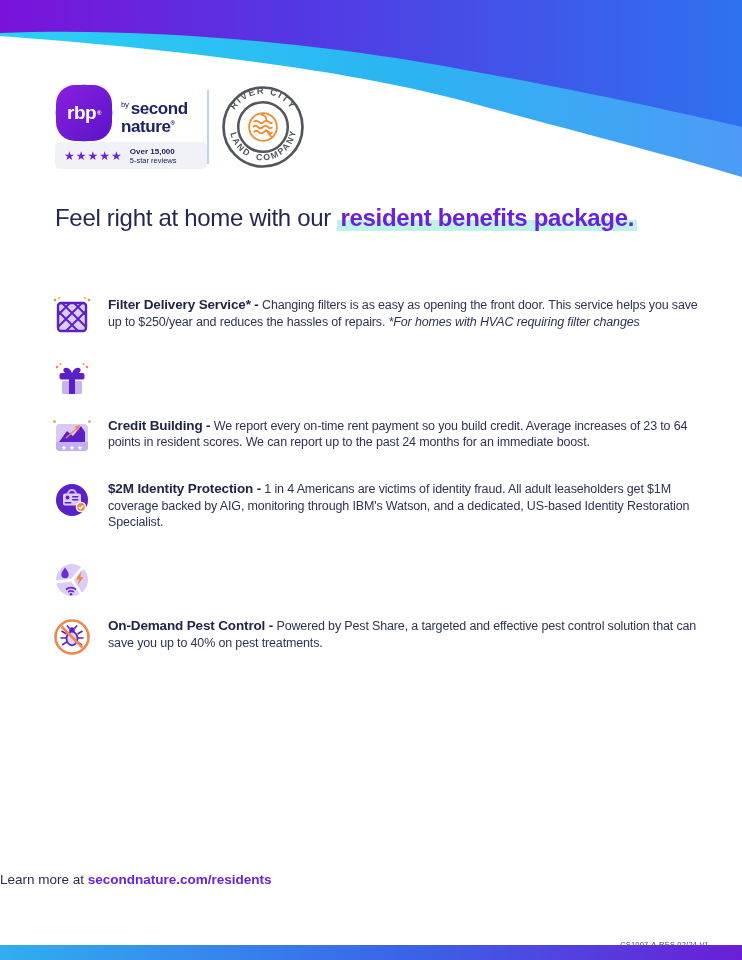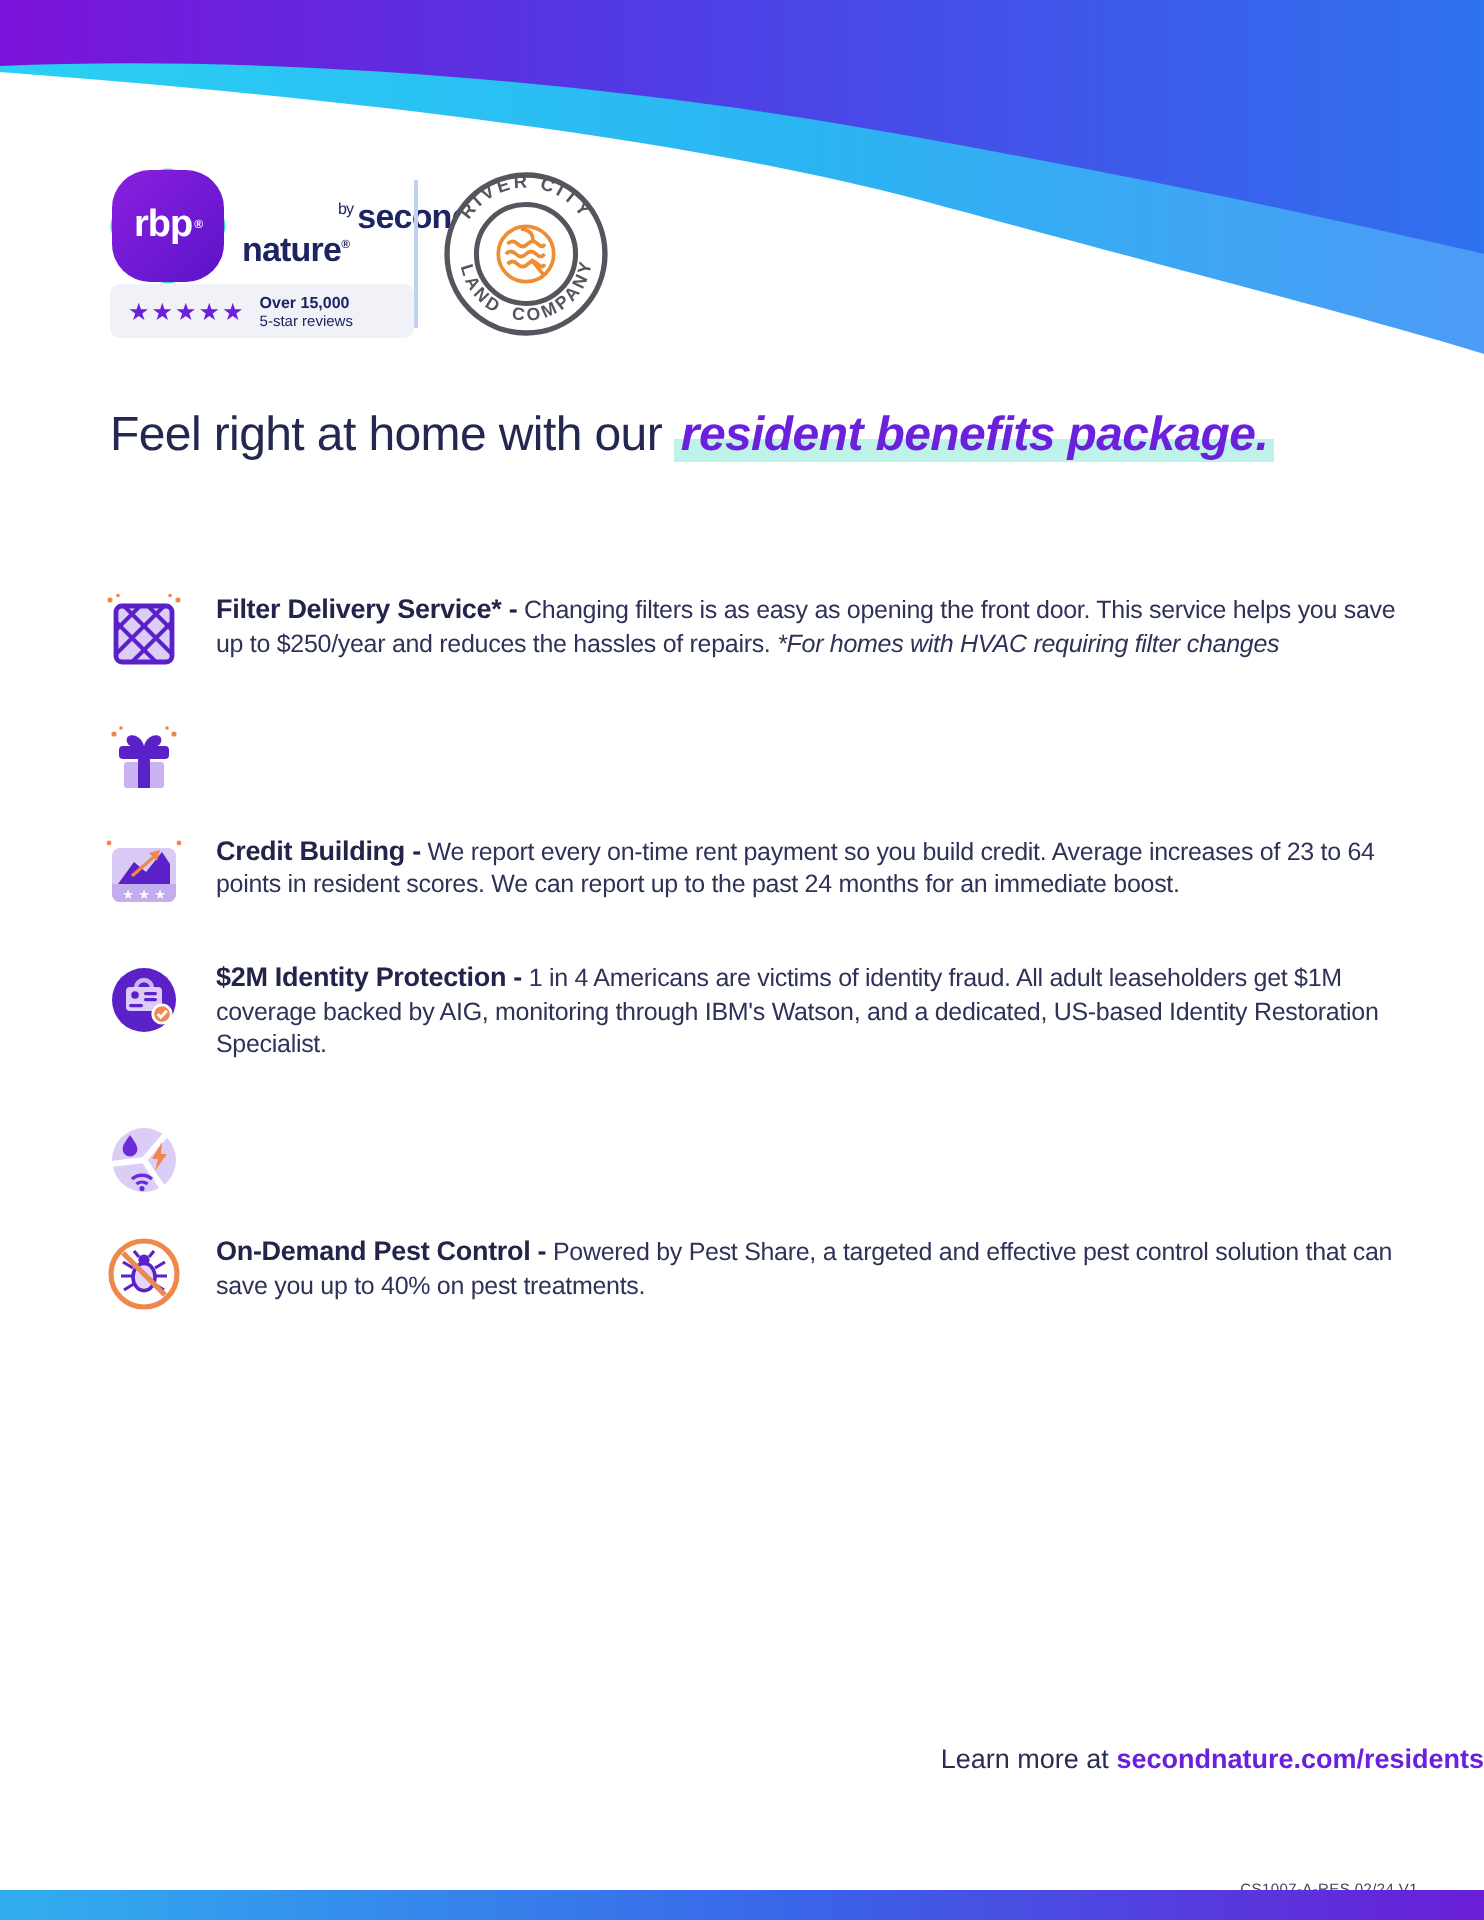--- a/index.html
+++ b/index.html
@@ -12,47 +12,47 @@
   
   .rbp-block{position:absolute;left:55px;top:84px;width:150px;height:84px;}
   .rbp-mark{position:absolute;left:0;top:0;width:58px;height:58px;}
   .rbp-teal{position:absolute;inset:6px;background:#3FD9D3;border-radius:9px;transform:rotate(45deg);}
   .rbp-squircle{position:absolute;inset:1px;background:linear-gradient(135deg,#8A1FE0,#5B14C8);
         border-radius:19px;display:flex;align-items:center;justify-content:center;
         color:#fff;font-weight:800;font-size:19px;letter-spacing:-0.5px;}
   .rbp-squircle sup{font-size:6px;margin-left:1px;}
   .brand{position:absolute;left:66px;top:13px;color:#1D2463;font-weight:bold;
         font-size:17px;line-height:15px;letter-spacing:-0.4px;white-space:nowrap;}
-  .brand .by{font-size:8px;font-weight:normal;vertical-align:7px;margin-right:2px;margin-left:48px;}
+  .brand .by{font-size:8px;font-weight:normal;vertical-align:7px;margin-right:2px;}
   .brand sup{font-size:6px;}
   .reviews{position:absolute;left:0;top:58px;width:152px;height:27px;background:#F1F2F8;
         border-radius:5px;display:flex;align-items:center;gap:7px;padding:0 9px;box-sizing:border-box;}
   .stars{color:#6B21DB;font-size:12px;letter-spacing:1px;line-height:12px;}
   .rev-text{font-size:7.5px;color:#1D2463;line-height:9px;}
   .rev-text b{display:block;font-size:8px;}
   .logo-divider{position:absolute;left:207px;top:90px;width:2px;height:74px;background:#BFD0F2;}
   .partner{position:absolute;left:221px;top:85px;width:84px;height:84px;}
 
   
   .headline{position:absolute;left:55px;top:204px;font-size:24px;color:#242850;
         letter-spacing:-0.3px;white-space:nowrap;}
   .headline .hl{color:#6B21DB;font-weight:800;padding:0 3px;
-        background:linear-gradient(to bottom,transparent 58%,#BFF2E9 58%);font-style:italic;}
+        background:linear-gradient(to bottom,transparent 58%,#BFF2E9 58%);}
 
   
   .benefits{position:absolute;left:52px;top:252px;width:658px;display:flex;
         flex-direction:column;gap:17px;margin-top:44px;}
   .item{display:flex;gap:16px;min-height:40px;}
   .bicon{flex:0 0 40px;height:40px;}
   .btext{font-size:12.5px;line-height:16.5px;color:#2F3258;letter-spacing:-0.15px;margin-top:1px;}
   .btitle{font-weight:bold;color:#22244A;font-size:13.5px;}
   .bnote{font-style:italic;}
 
   
-  .learn{position:absolute;left:0;top:872px;width:100%;text-align:right;
+  .learn{position:absolute;left:0;top:872px;width:100%;text-align:left;
         font-size:13.5px;color:#2A2D52;}
   .learn .link{color:#6B21DB;font-weight:bold;text-decoration:none;}
   .doccode{position:absolute;right:33px;top:908px;font-size:7.5px;color:#42455F;letter-spacing:0.2px;margin-top:32px;}
   .bottombar{position:absolute;left:0;bottom:0;width:742px;height:15px;
         background:linear-gradient(90deg,#31AEEF 0%,#3A63E8 55%,#6A1ED6 100%);}
 </style>
 </head>
 <body>
 
 <div class="page">

